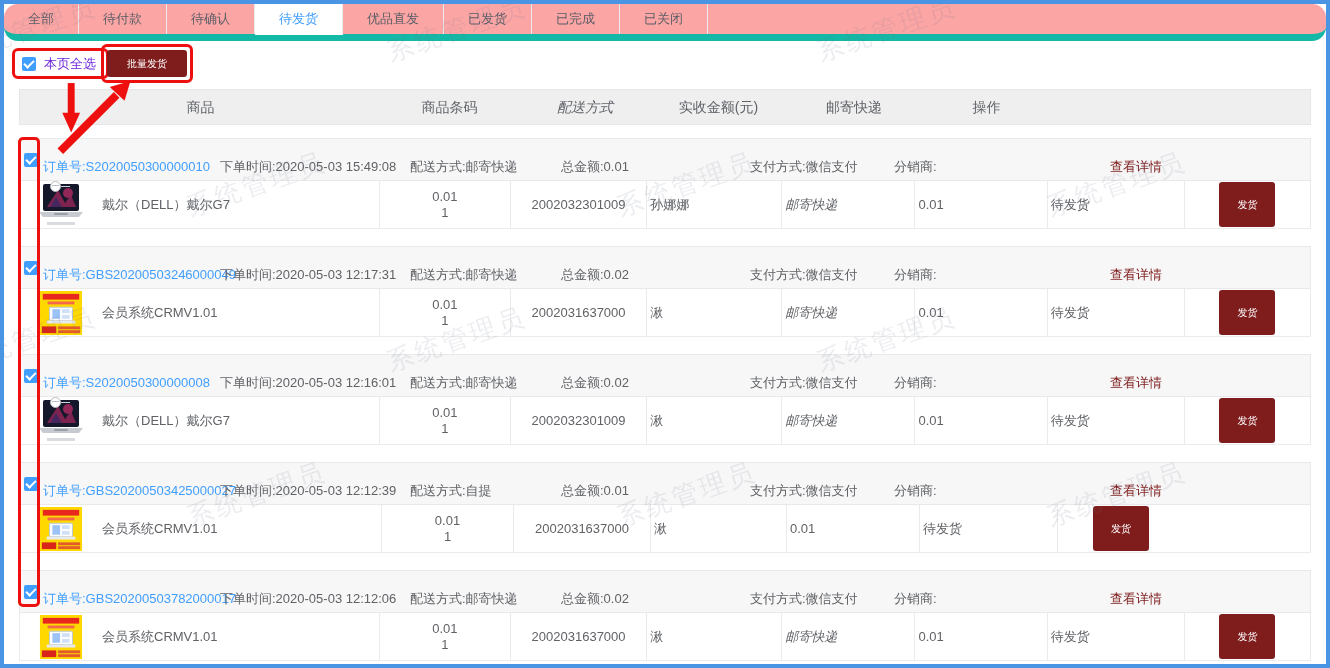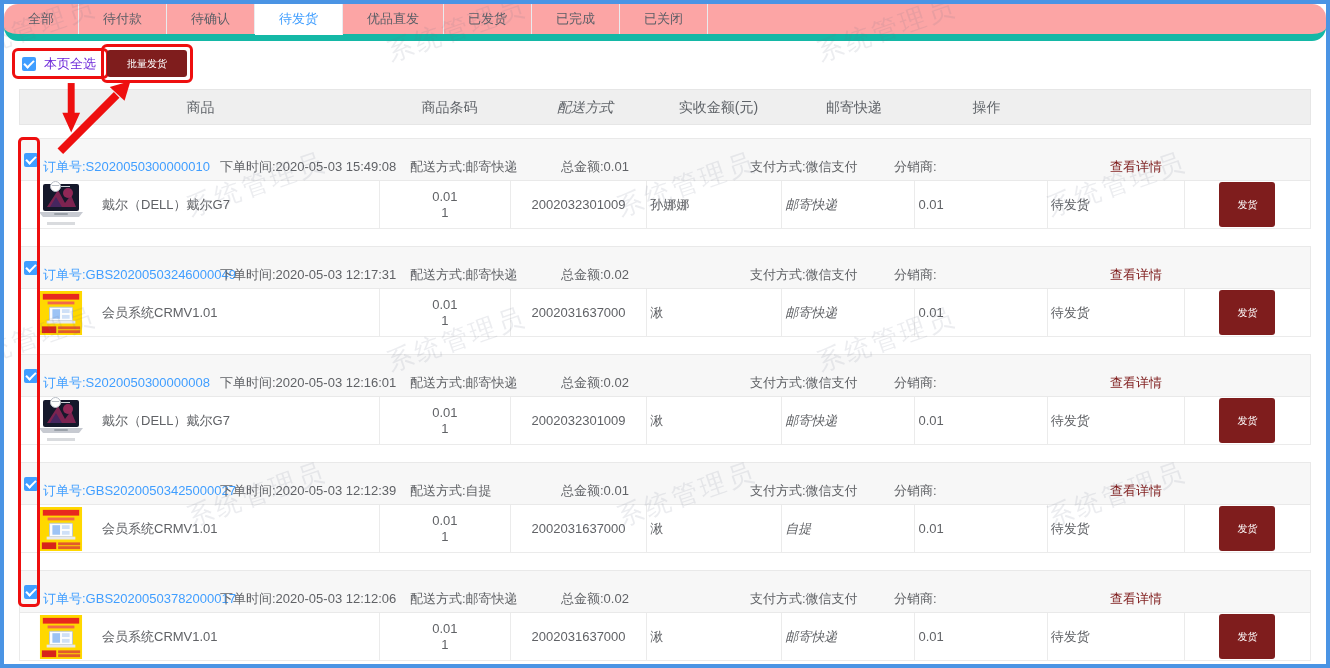--- a/index.html
+++ b/index.html
@@ -281,21 +281,20 @@
           </svg>
         </span>
         <span>会员系统CRMV1.01</span>
       </div>
       <div class="cell col w2">
         <div>0.01</div>
         <div>1</div>
       </div>
       <div class="cell center w3">2002031637000</div>
       <div class="cell w4">湫</div>
-      <div class="cell w5">自提</div>
       <div class="cell w6">0.01</div>
       <div class="cell w7">待发货</div>
       <div class="cell center w8">
         <button class="btn-primary ship-btn">发货</button>
       </div>
     </div>
   </section>
 
   <section class="group">
     <div class="group-head">

